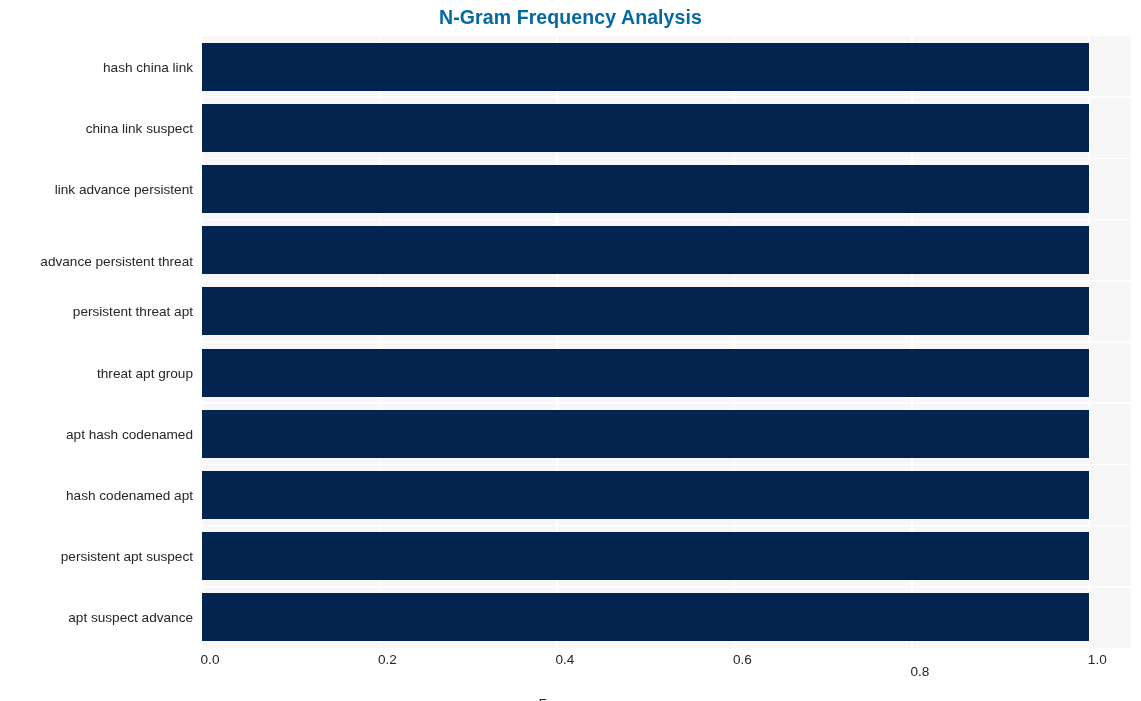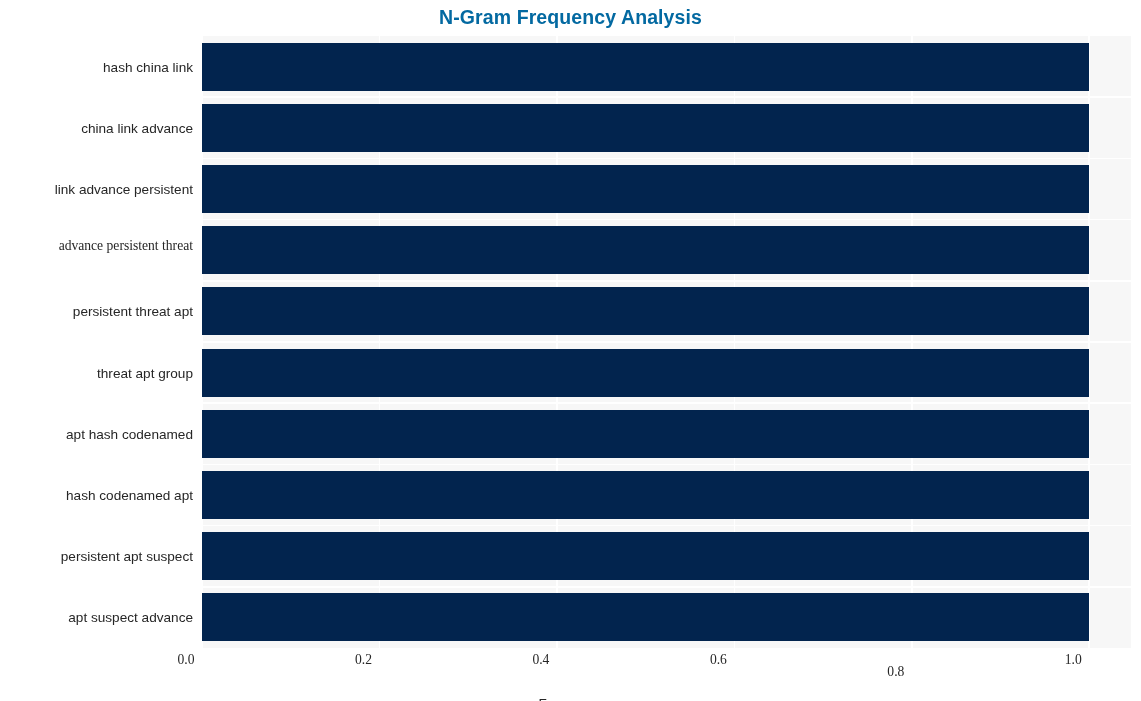--- a/index.html
+++ b/index.html
@@ -83,25 +83,24 @@
     text-align: right;
     font-size: 13.6px;
     color: #262626;
     white-space: nowrap;
     transform: translateY(-50%);
   }
 
   
   #x-tick-labels {
     position: absolute;
-    left: 186px;
+    left: 210px;
     top: 652px;
     width: 929px;
     height: 20px;
-    font-family: Liberation Serif, serif;
   }
   .xtick {
     position: absolute;
     top: 0;
     font-size: 13.6px;
     color: #262626;
     white-space: nowrap;
     transform: translateX(-50%);
   }
 
@@ -153,23 +152,23 @@
         <div class="bar" title="threat apt group: 1" style="top: 312.518px; height: 48.1644px; width: 887.297px; background: rgb(2, 36, 78);"></div>
         <div class="bar" title="apt group codenamed: 1" style="top: 373.718px; height: 48.1644px; width: 887.297px; background: rgb(2, 36, 78);"></div>
         <div class="bar" title="group codenamed apt: 1" style="top: 434.918px; height: 48.1644px; width: 887.297px; background: rgb(2, 36, 78);"></div>
         <div class="bar" title="codenamed apt suspect: 1" style="top: 496.118px; height: 48.1644px; width: 887.297px; background: rgb(2, 36, 78);"></div>
         <div class="bar" title="apt suspect advance: 1" style="top: 557.318px; height: 48.1644px; width: 887.297px; background: rgb(2, 36, 78);"></div>
       </div>
   </div>
 
   <div id="y-tick-labels">
       <div class="ytick" style="top: 31px; padding-left: 6px;">hash china link</div>
-      <div class="ytick" style="top: 91.8px;">china link advance</div>
+      <div class="ytick" style="top: 91.8px;">china link suspect</div>
       <div class="ytick" style="top: 153px;">link advance persistent</div>
-      <div class="ytick" style="top: 210px; font-family: Liberation Serif, serif;">advance persistent threat</div>
+      <div class="ytick" style="top: 225px;">advance persistent threat</div>
       <div class="ytick" style="top: 275.4px;">persistent threat apt</div>
       <div class="ytick" style="top: 336.6px;">threat apt group</div>
       <div class="ytick" style="top: 397.8px;">apt hash codenamed</div>
       <div class="ytick" style="top: 459px;">hash codenamed apt</div>
       <div class="ytick" style="top: 520.2px;">persistent apt suspect</div>
       <div class="ytick" style="top: 581.4px;">apt suspect advance</div>
     </div>
 
   <div id="x-tick-labels">
       <div class="xtick" style="left: 0px;">0.0</div>

